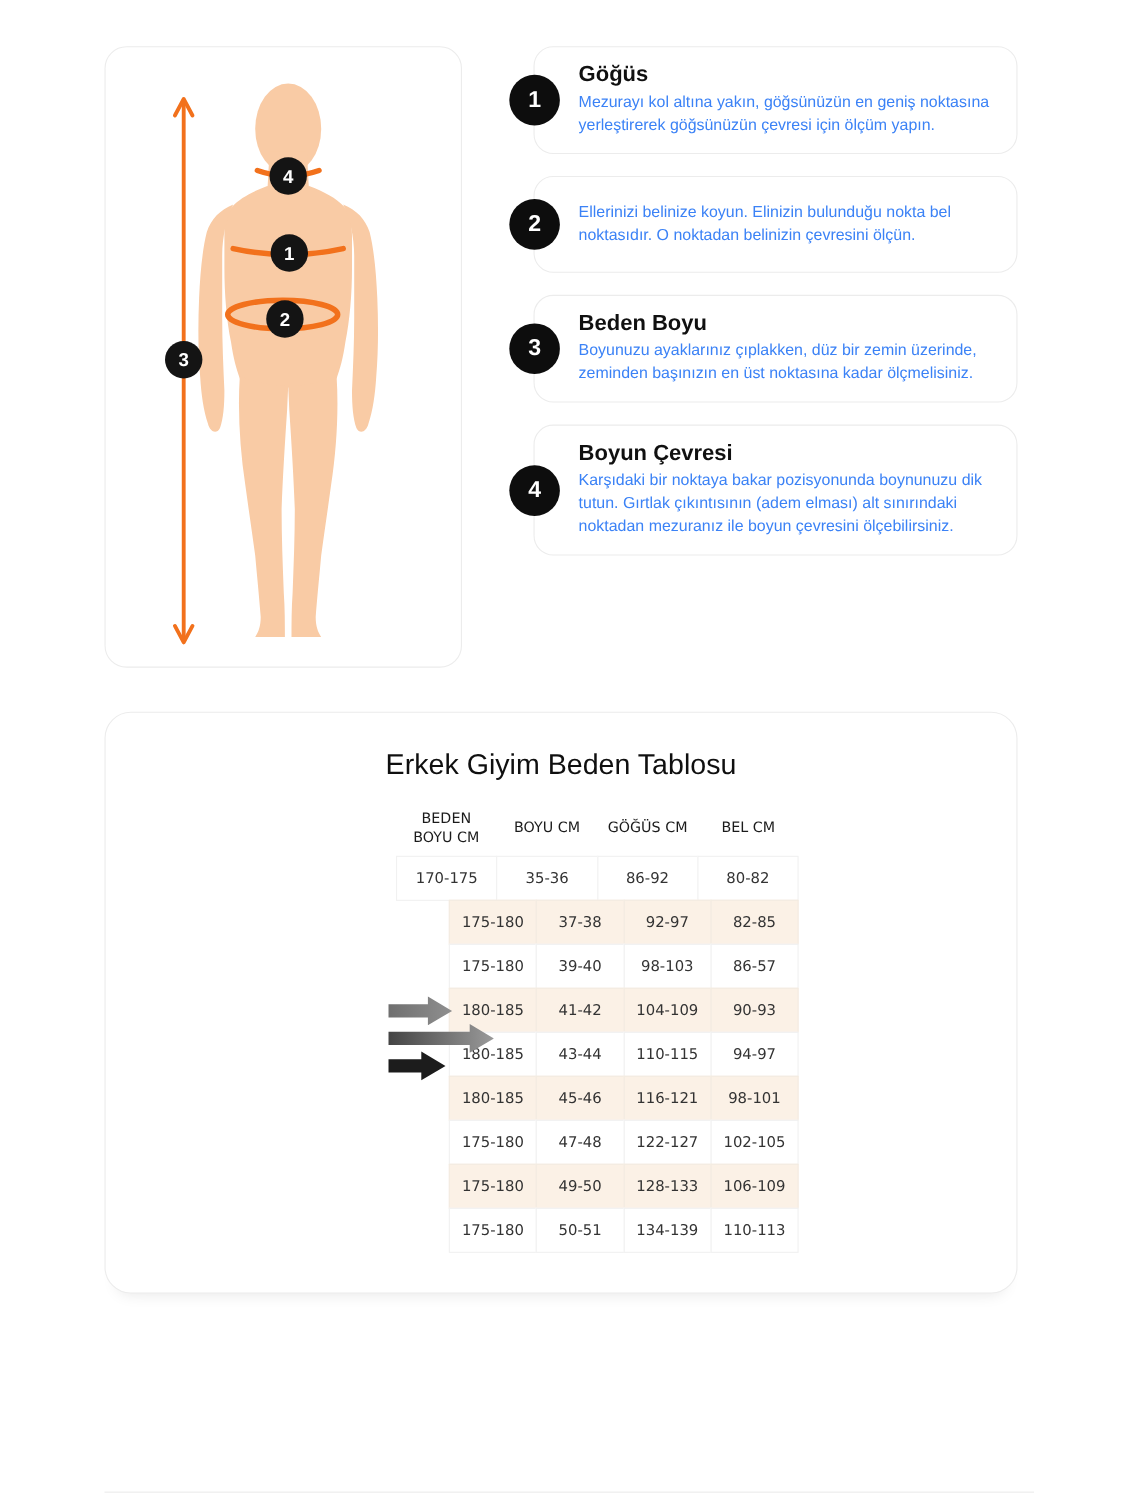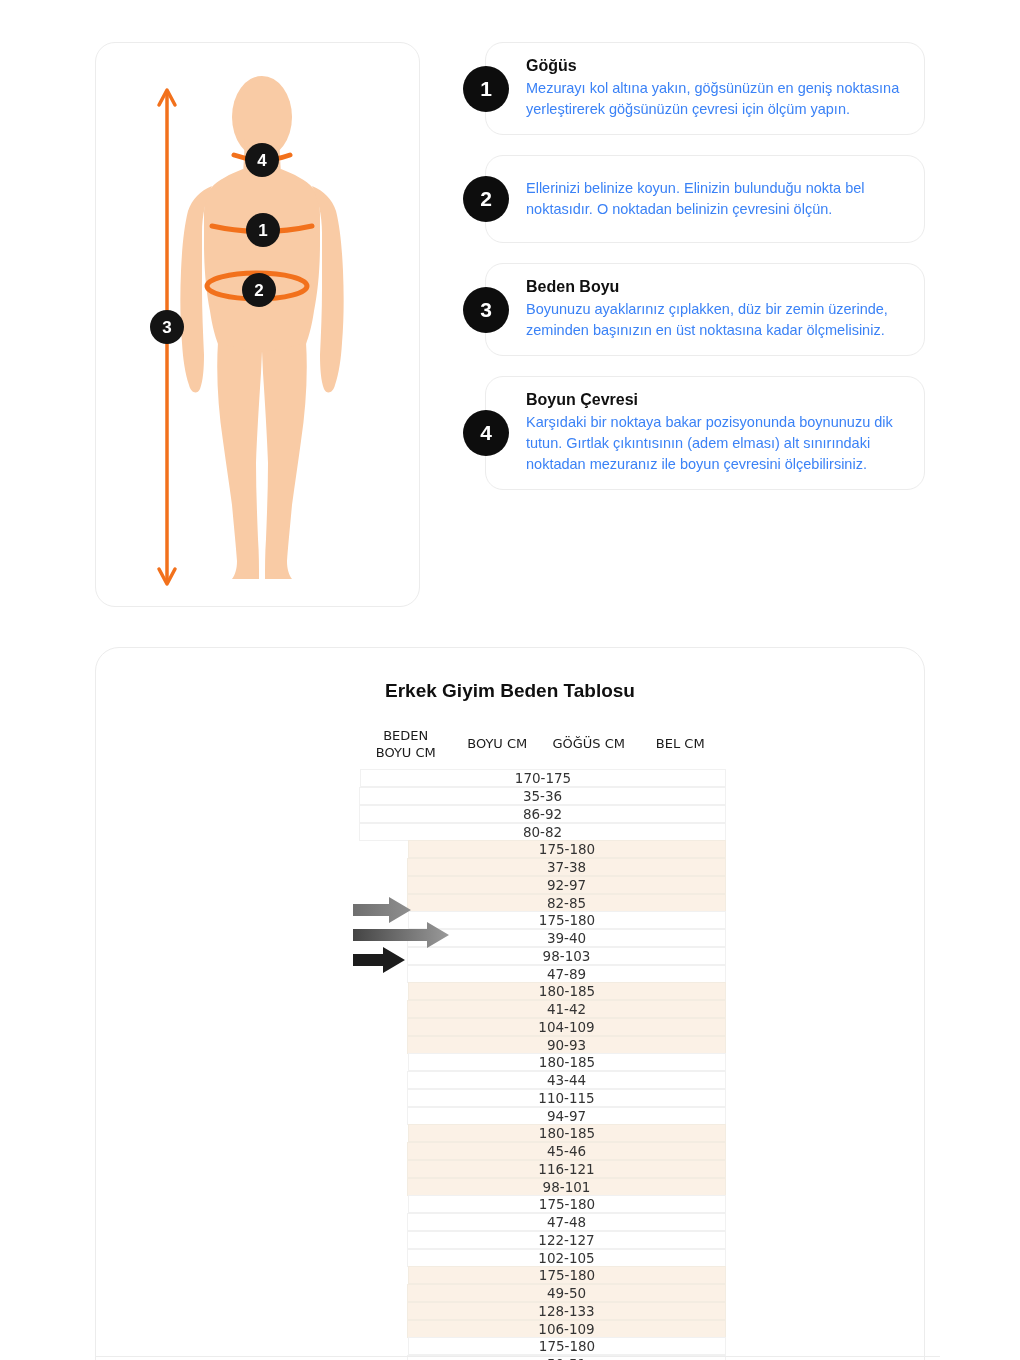--- a/index.html
+++ b/index.html
@@ -28,47 +28,47 @@
     position:relative; border:1px solid #ececec; border-radius:18px;
     background:#fff; padding:14px 20px 14px 40px; min-height:88px;
     display:flex; flex-direction:column; justify-content:center;
   }
   .num-badge {
     position:absolute; left:-23px; top:50%; transform:translateY(-50%);
     width:46px; height:46px; border-radius:50%; background:#0d0d0d;
     color:#fff; font-size:21px; font-weight:bold;
     display:flex; align-items:center; justify-content:center;
   }
-  .icard h3 { font-size:16px; font-weight:bold; color:#101010; margin-bottom:3px; }
+  .icard h3 { font-size:20px; font-weight:bold; color:#101010; margin-bottom:3px; }
   .icard p  { font-size:14.5px; line-height:1.45; color:#3b82f6; }
   
   .table-card {
     position:relative; margin:40px 95px 0 95px;
     border:1px solid #ececec; border-radius:24px; background:#fff;
     box-shadow:0 12px 14px -12px rgba(0,0,0,.10);
     padding:32px 0 36px 0;
   }
-  .table-title { text-align:center; font-size:19px; font-weight:bold; color:#0f0f0f; }
+  .table-title { text-align:center; font-size:26px; font-weight:normal; color:#0f0f0f; }
   .table-wrap { position:relative; margin-top:18px; padding-left:138px; display:flex; }
   .size-col { width:97px; flex:0 0 97px; }
   .col-hdr {
     height:49px; display:flex; align-items:center; justify-content:center;
     text-align:center; font-family:"DejaVu Sans",sans-serif;
     font-size:13px; color:#1b1b1b; line-height:1.25;
   }
   .meas-area { margin-left:126px; width:366px; }
   .meas-hdr-row { display:flex; }
   .meas-hdr-row .col-hdr { flex:1; padding:0 4px; }
   .cell {
     height:41px; display:flex; align-items:center; justify-content:center;
     border:1px solid #f1f1f1; background:#fff;
     font-family:"DejaVu Sans",sans-serif; font-size:13.5px; color:#333;
   }
   .size-col .cell + .cell { margin-top:-1px; }
-  .mrow { display:flex;flex-direction:column; }
+  .mrow { display:flex; }
   .mrow + .mrow { margin-top:-1px;padding-left:48px; }
   .mrow .cell { flex:1; }
   .mrow .cell + .cell { margin-left:-1px; }
   .alt .cell, .cell.alt { background:#FBF1E6; border-color:#f3ece1; }
   .arrows { position:absolute; left:257px; top:176px; width:96px; height:78px; }
   .bottom-line { position:absolute; left:95px; width:845px; top:1356px; height:1px; background:#ececec; }
 </style>
 </head>
 <body>
 
@@ -194,21 +194,21 @@
             <div class="mrow alt">
               <div class="cell">175-180</div>
               <div class="cell">37-38</div>
               <div class="cell">92-97</div>
               <div class="cell">82-85</div>
             </div>
             <div class="mrow">
               <div class="cell">175-180</div>
               <div class="cell">39-40</div>
               <div class="cell">98-103</div>
-              <div class="cell">47-89</div>
+              <div class="cell">86-57</div>
             </div>
             <div class="mrow alt">
               <div class="cell">180-185</div>
               <div class="cell">41-42</div>
               <div class="cell">104-109</div>
               <div class="cell">90-93</div>
             </div>
             <div class="mrow">
               <div class="cell">180-185</div>
               <div class="cell">43-44</div>

